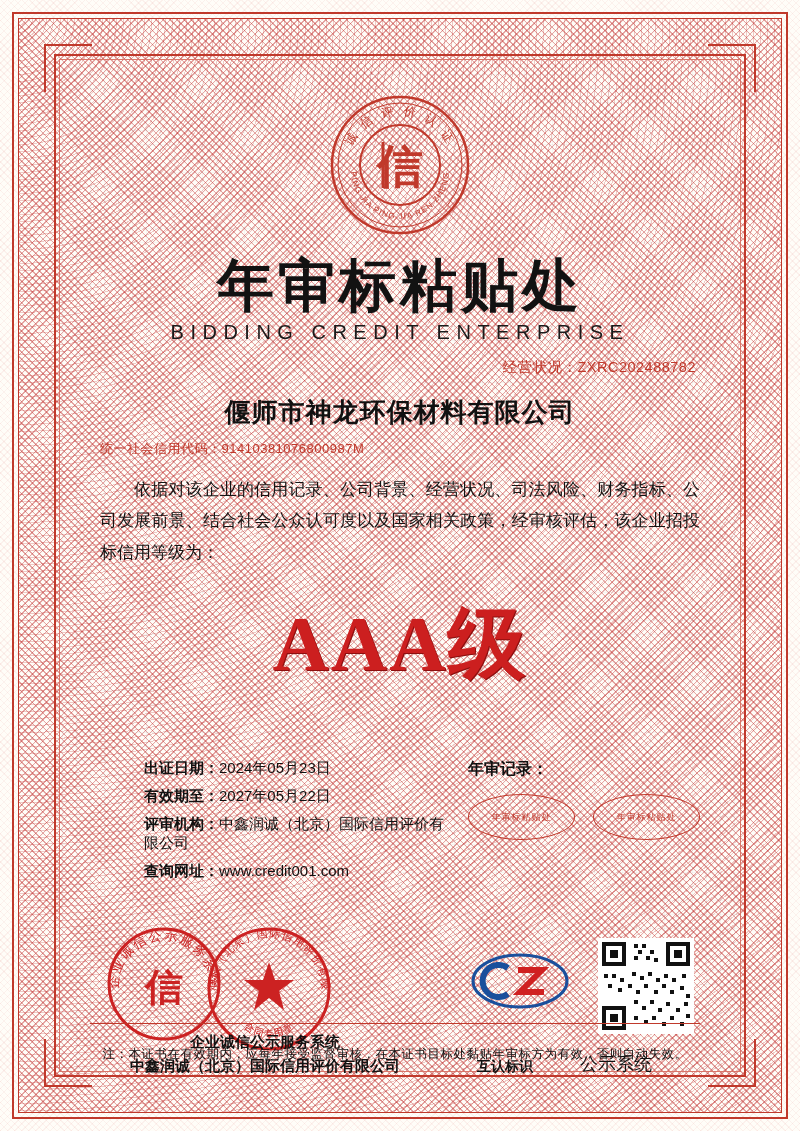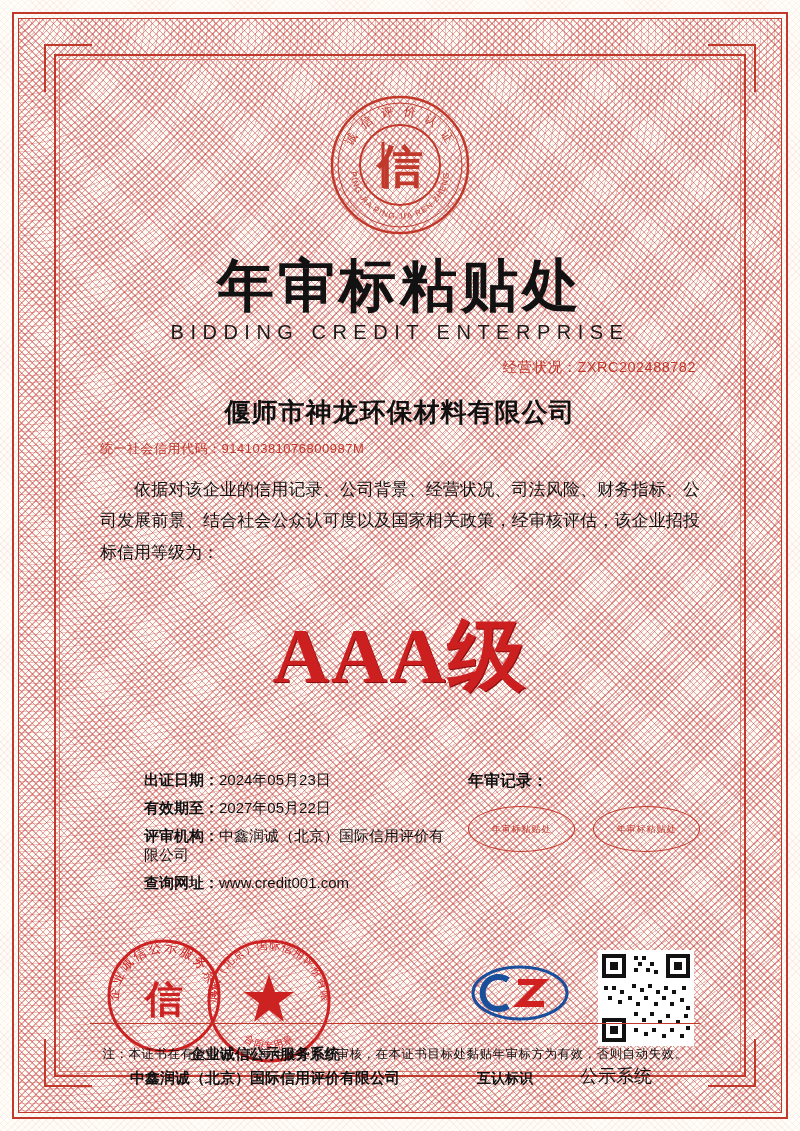--- a/index.html
+++ b/index.html
@@ -124,21 +124,21 @@
     margin-top:16px;
     font-size:17px;
     line-height:1.85;
     color:#141414;
     text-align:justify;
     text-indent:34px;
     font-family:"Liberation Sans", sans-serif;
   }
   .grade{
     text-align:center;
-    margin-top:36px;
+    margin-top:24px;
     color:#cc1f1f;
     font-family:"Liberation Serif", serif;
     font-weight:bold;
     font-size:78px;
     letter-spacing:2px;
     text-shadow:1px 1px 0 #8d0f0f;
   }
 
   
   .info-row{

